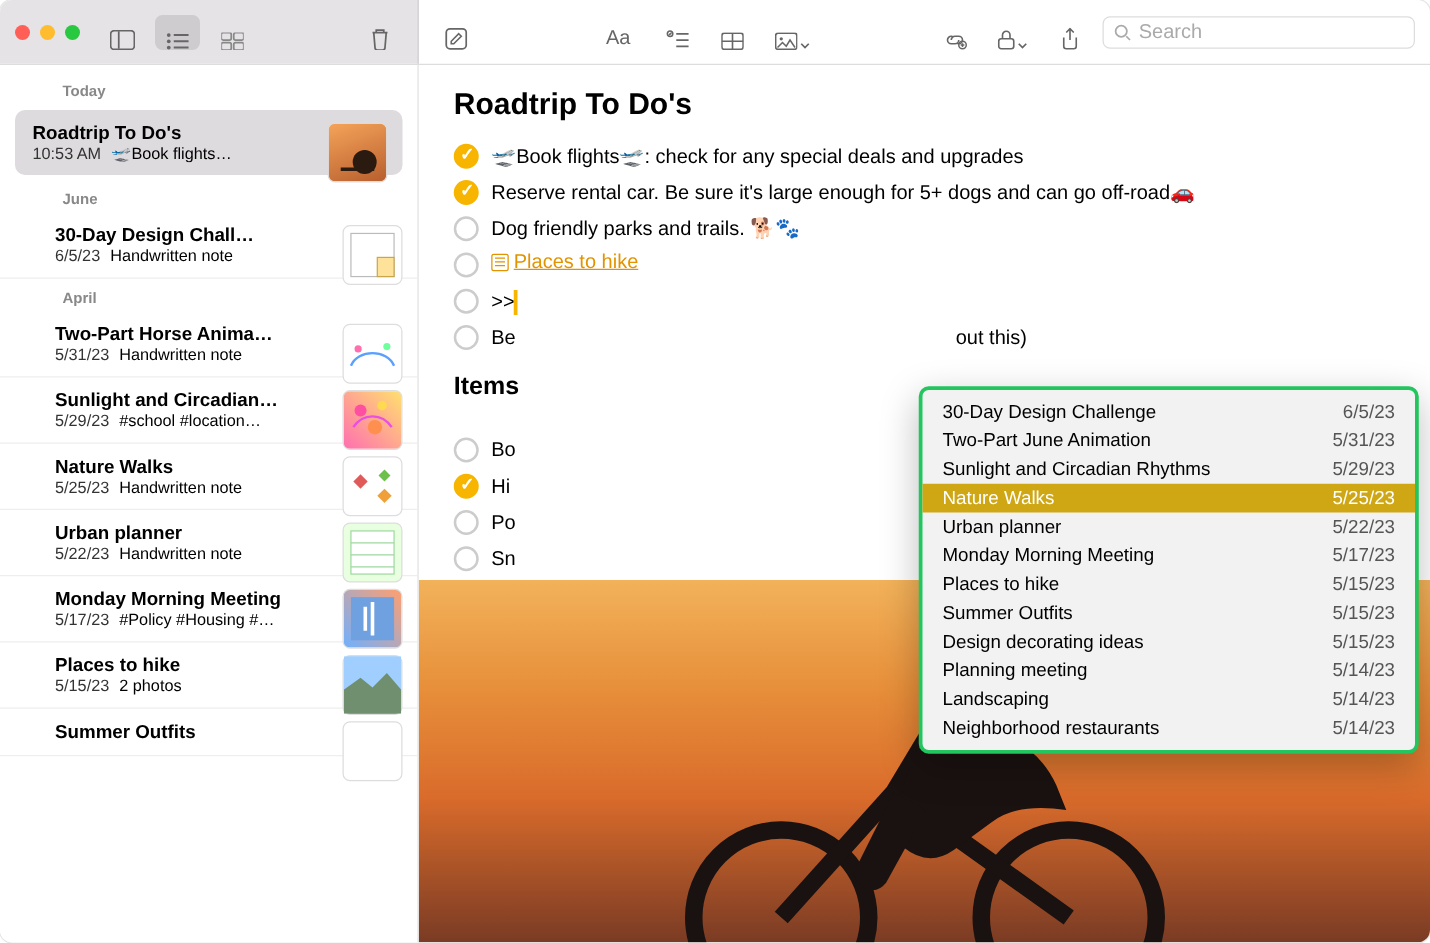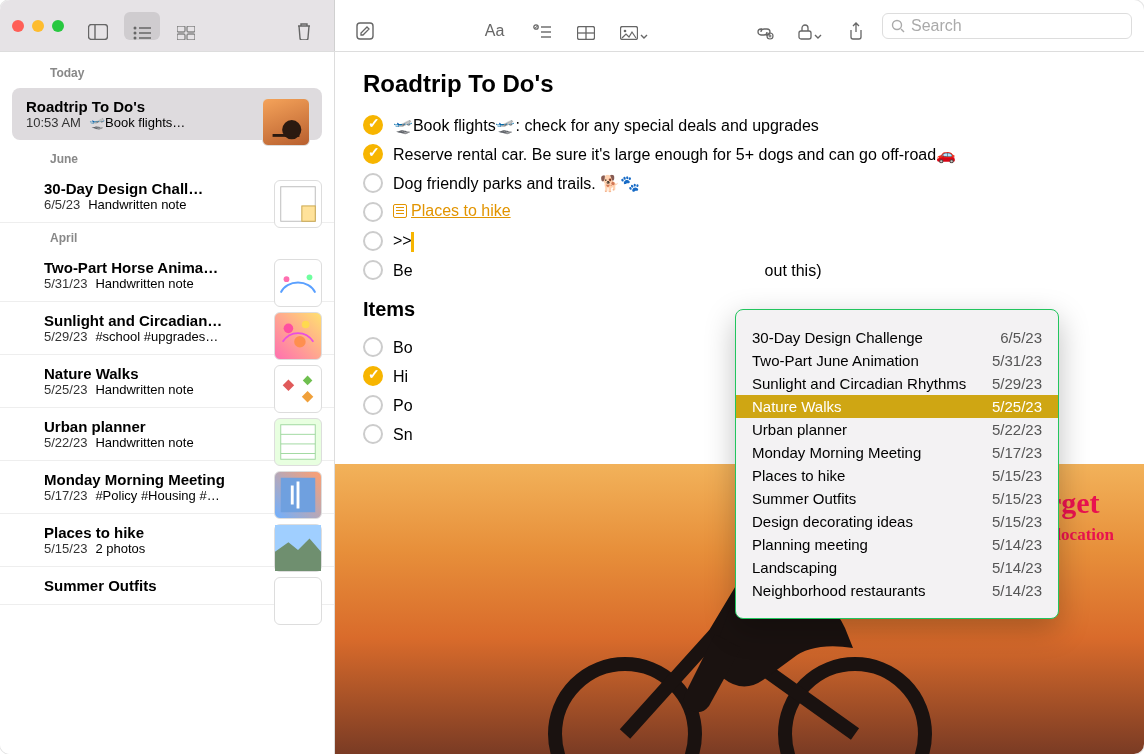--- a/index.html
+++ b/index.html
@@ -74,26 +74,26 @@
 .check-row .circle {
   width: 20px; height: 20px; border-radius: 50%; border: 2px solid #ccc; flex: none; margin-top: 1px;
 }
 .check-row .circle.checked { background: #f7b500; border-color: #f7b500; position: relative;}
 .check-row .circle.checked::after { content:"✓"; color:#fff; position:absolute; left:3px; top:-2px; font-size:14px; font-weight:700;}
 .check-row .text { flex: 1; }
 .link-chip { color: #e29400; text-decoration: underline; display:inline-flex; align-items:center; gap:4px;}
 .link-icon { display:inline-block; width:14px; height:14px; border:1px solid #e29400; border-radius:2px; position:relative;}
 .link-icon::before{content:""; position:absolute; left:2px; right:2px; top:2px; height:1px; background:#e29400; box-shadow:0 3px 0 #e29400,0 6px 0 #e29400;}
 .cursor-row .cursor { display:inline-block; width:1px; height:18px; background:#f7b500; vertical-align:middle; box-shadow:0 0 0 1px #f7b500;}
-.section-title { font-size: 20px; font-weight: 800; margin: 14px 0 11px; }
+.section-title { font-size: 20px; font-weight: 800; margin: 14px 0 24px; }
 .suggest-popup {
-  position: absolute; left: 400px; top: 257px; width: 324px;
-  background: #f3f2f3; border: 1px solid #22c55e; border-radius: 8px;
+  position: absolute; left: 400px; top: 257px; width: 400px;
+  background: #f3f2f3; border: 3px solid #22c55e; border-radius: 8px;
   box-shadow: 0 10px 30px rgba(0,0,0,0.25);
-  padding: 16px 0;
+  padding: 6px 0;
   font-size: 15px;
 }
 .suggest-row { display:flex; justify-content:space-between; padding:3px 16px; cursor:default;}
 .suggest-row .date { color:#555;}
 .suggest-row.selected { background:#cfa613; color:#fff;}
 .suggest-row.selected .date { color:#fff;}
 .hero {
   position:absolute; left:0; right:0; bottom:0; height:290px; overflow:hidden;
   background: linear-gradient(180deg,#f2b25a 0%, #e78f3a 30%, #d96b2b 60%, #7a3b24 100%);
 }
@@ -263,21 +263,21 @@
             <path d="M6 34c6-14 30-14 36 0" stroke="#5aa0ff" fill="none" stroke-width="2"></path>
             <circle cx="12" cy="20" r="3" fill="#ff6fb0"></circle>
             <circle cx="36" cy="18" r="3" fill="#6fff9f"></circle>
           </svg>
         </div>
       </div>
       <div class="note-card">
         <div class="title">Sunlight and Circadian…</div>
       <div class="meta">
           <span class="date">5/29/23</span>
-      <span class="preview">#school #upgrades…</span>
+      <span class="preview">#school #location…</span>
         </div>
       <div class="thumb" style="background:linear-gradient(45deg,#ff6fb0,#ffe06f)">
           <svg viewBox="0 0 48 48">
             <circle cx="14" cy="16" r="5" fill="#ff4fa0"></circle>
             <circle cx="32" cy="12" r="4" fill="#ffd94f"></circle>
             <circle cx="26" cy="30" r="6" fill="#ff8f4f"></circle>
             <path d="M8 30c8-12 24-12 32 0" stroke="#e94fe0" fill="none" stroke-width="2"></path>
           </svg>
         </div>
       </div>

